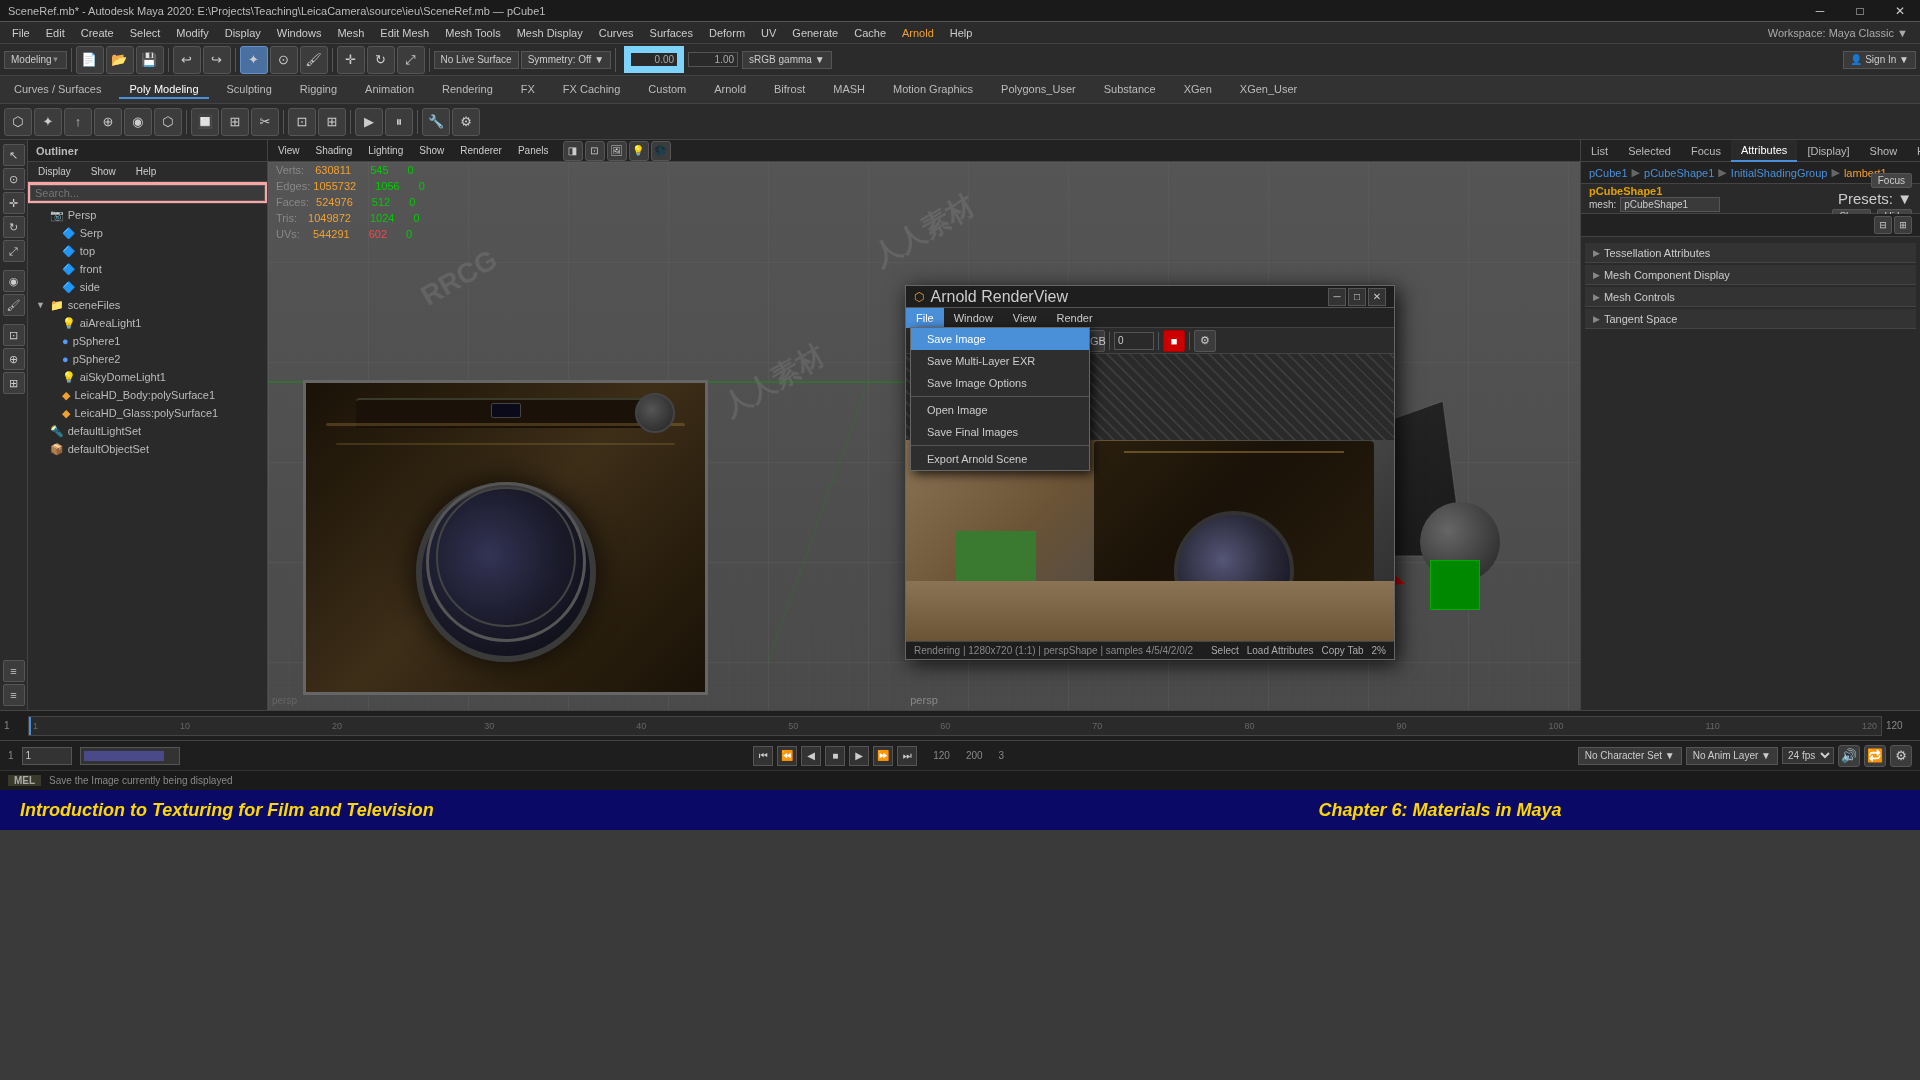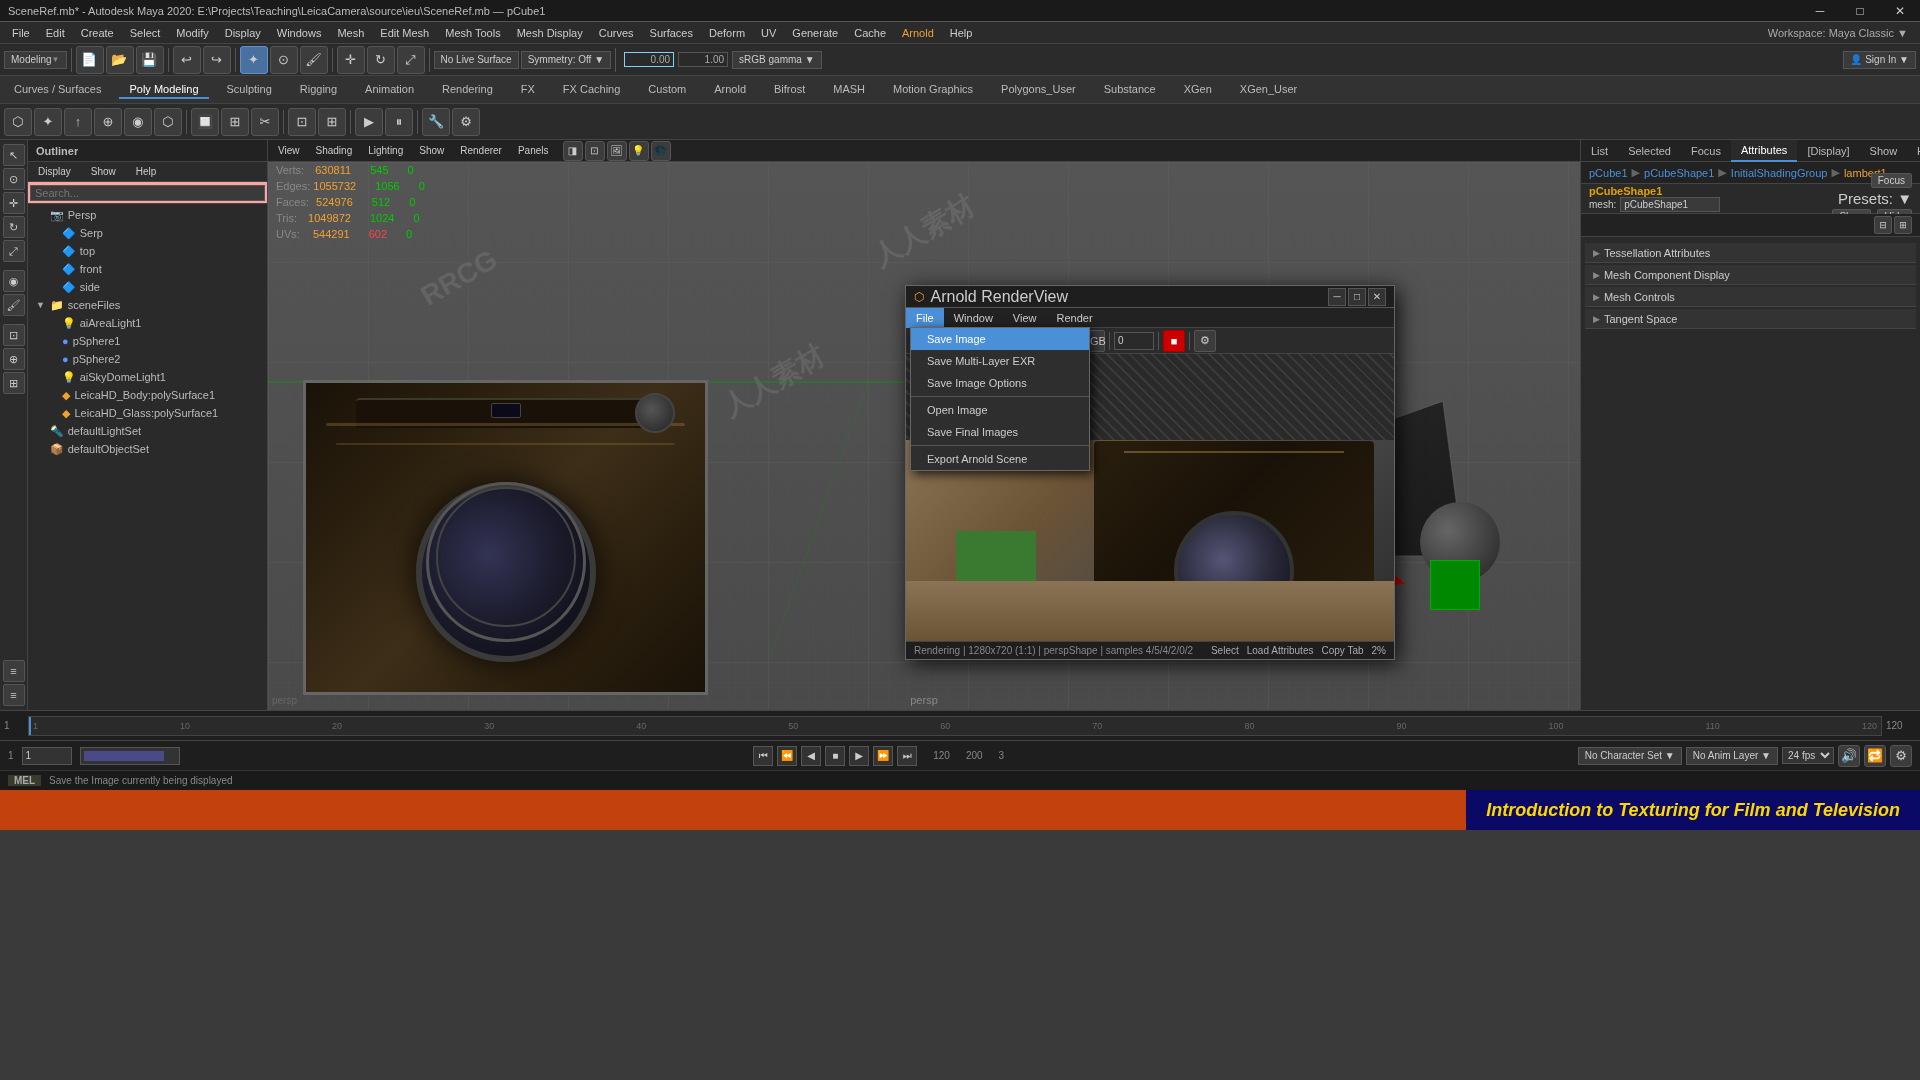--- a/index.html
+++ b/index.html
@@ -566,24 +566,23 @@
       padding: 0 8px;
       font-size: 10px;
       color: #888;
       border-top: 1px solid #333;
     }
 
     
     #bottom-banner {
       width: 100%;
       height: 40px;
-      background: #c2410c;
-      display: flex;
-      align-items: flex-end;
-      flex-direction: column;
+      background: #bef264;
+      display: flex;
+      align-items: center;
     }
     #banner-left {
       flex: 1;
       background: #1a1a8a;
       height: 100%;
       display: flex;
       align-items: center;
       padding: 0 20px;
     }
     #banner-right {
@@ -725,21 +724,21 @@
   <div class="tool-icon">✛</div>
   <div class="tool-icon">↻</div>
   <div class="tool-icon">⤢</div>
   <div class="tool-sep"></div>
   <div style="display:flex;align-items:center;gap:2px;font-size:10px;color:#aaa;">
     <span class="small-tool-btn">No Live Surface</span>
     <span class="small-tool-btn">Symmetry: Off ▼</span>
   </div>
   <div class="tool-sep"></div>
   <div style="display:flex;align-items:center;gap:4px;font-size:10px;color:#aaa;margin-left:4px;">
-    <span style="background:#2a2a2a;border:1px solid #7dd3fc;padding:1px 3px;width:50px;display:inline-block;text-align:right;">0.00</span>
+    <span style="background:#2a2a2a;border:7px solid #7dd3fc;padding:1px 3px;width:60px;display:inline-block;text-align:right;">0.00</span>
     <span style="background:#2a2a2a;border:1px solid #555;padding:1px 3px;width:50px;display:inline-block;text-align:right;">1.00</span>
     <span class="small-tool-btn">sRGB gamma ▼</span>
   </div>
   <div style="margin-left:auto;display:flex;align-items:center;gap:4px;">
     <span class="small-tool-btn">👤 Sign In ▼</span>
   </div>
 </div>
 
 <div id="toolbar2">
   <div class="shelf-tab">Curves / Surfaces</div>
@@ -1236,13 +1235,16 @@
 
 <div id="status-bar">
   <span style="background:#3a3a2a;color:#aaa;padding:0 6px;font-size:10px;font-weight:bold;">MEL</span>
   <span style="margin-left:8px;font-size:10px;color:#888;">Save the Image currently being displayed</span>
 </div>
 
 <div id="bottom-banner" style="height:40px;display:flex;">
   <div id="banner-left" style="flex:1;background:#0a0a66;display:flex;align-items:center;padding:0 20px;">
     <span class="banner-text">Introduction to Texturing for Film and Television</span>
   </div>
+  <div id="banner-right" style="flex:1;background:#0a0a66;display:flex;align-items:center;justify-content:center;padding:0 20px;">
+    <span class="banner-text">Chapter 6: Materials in Maya</span>
+  </div>
 </div>
 
 </body></html>

